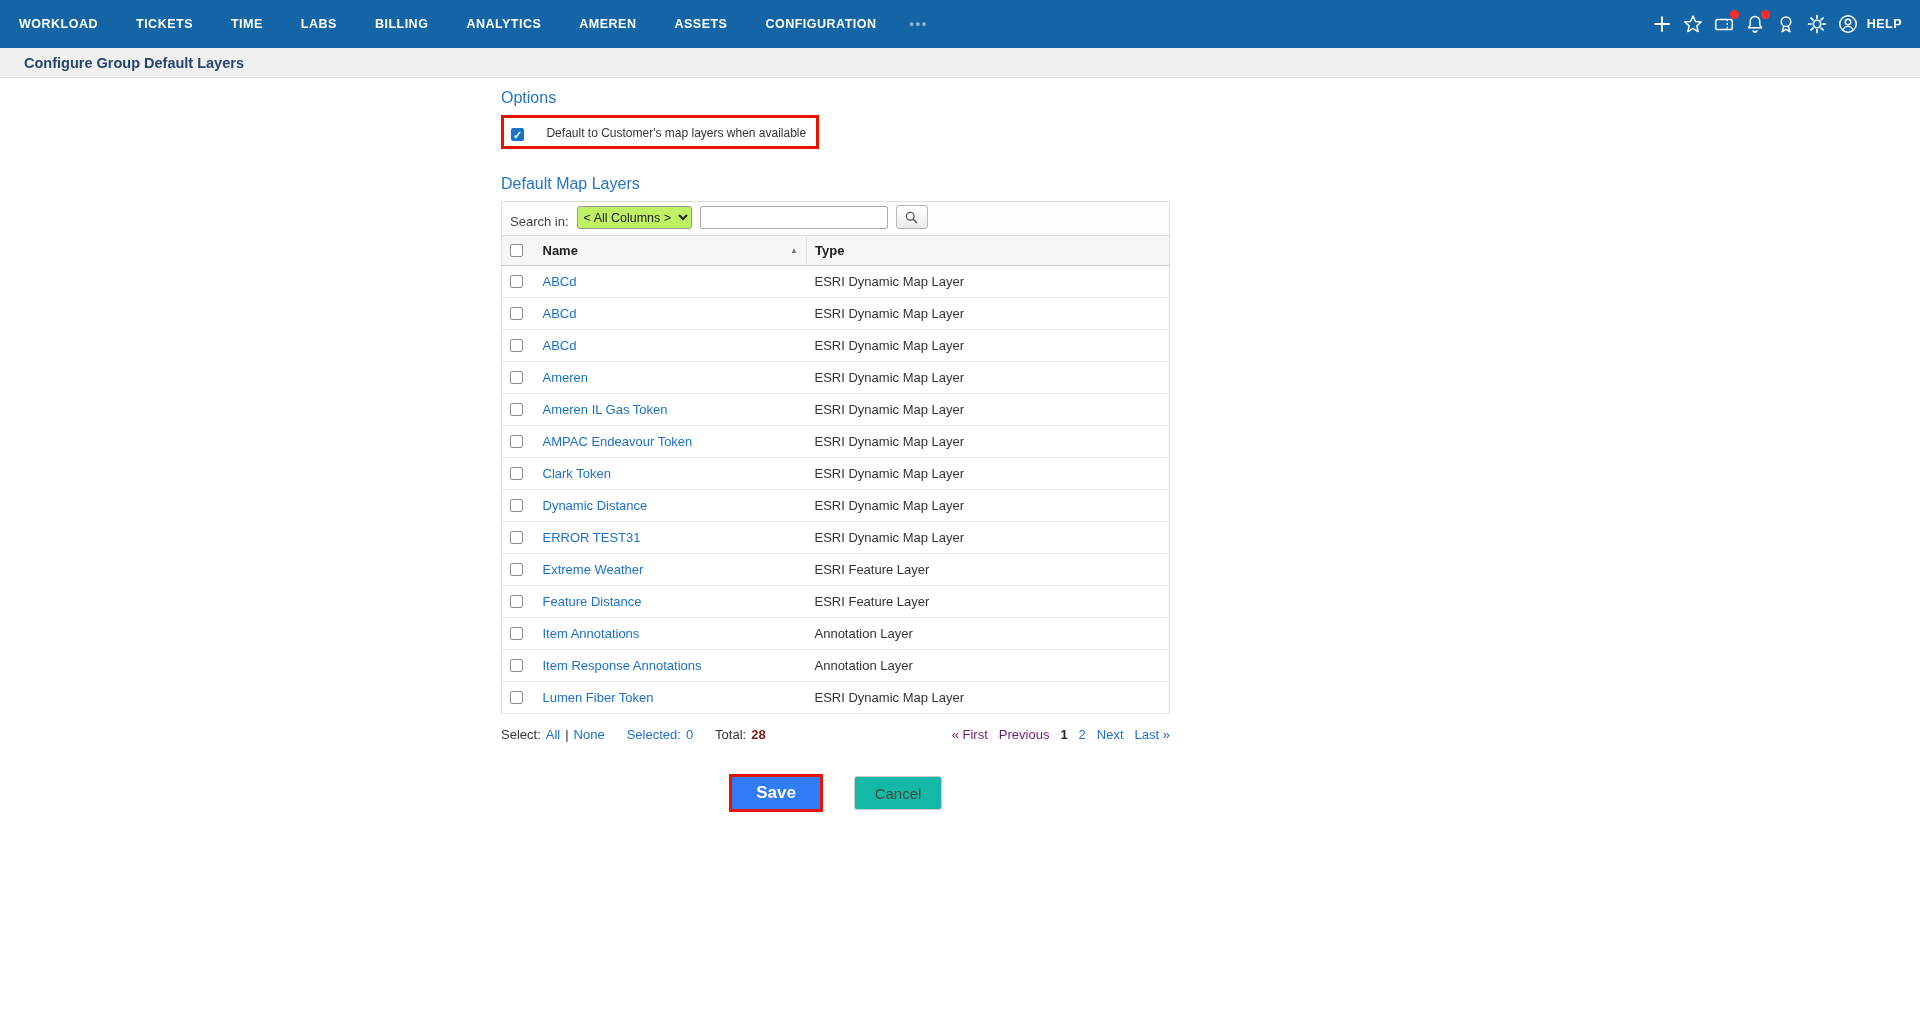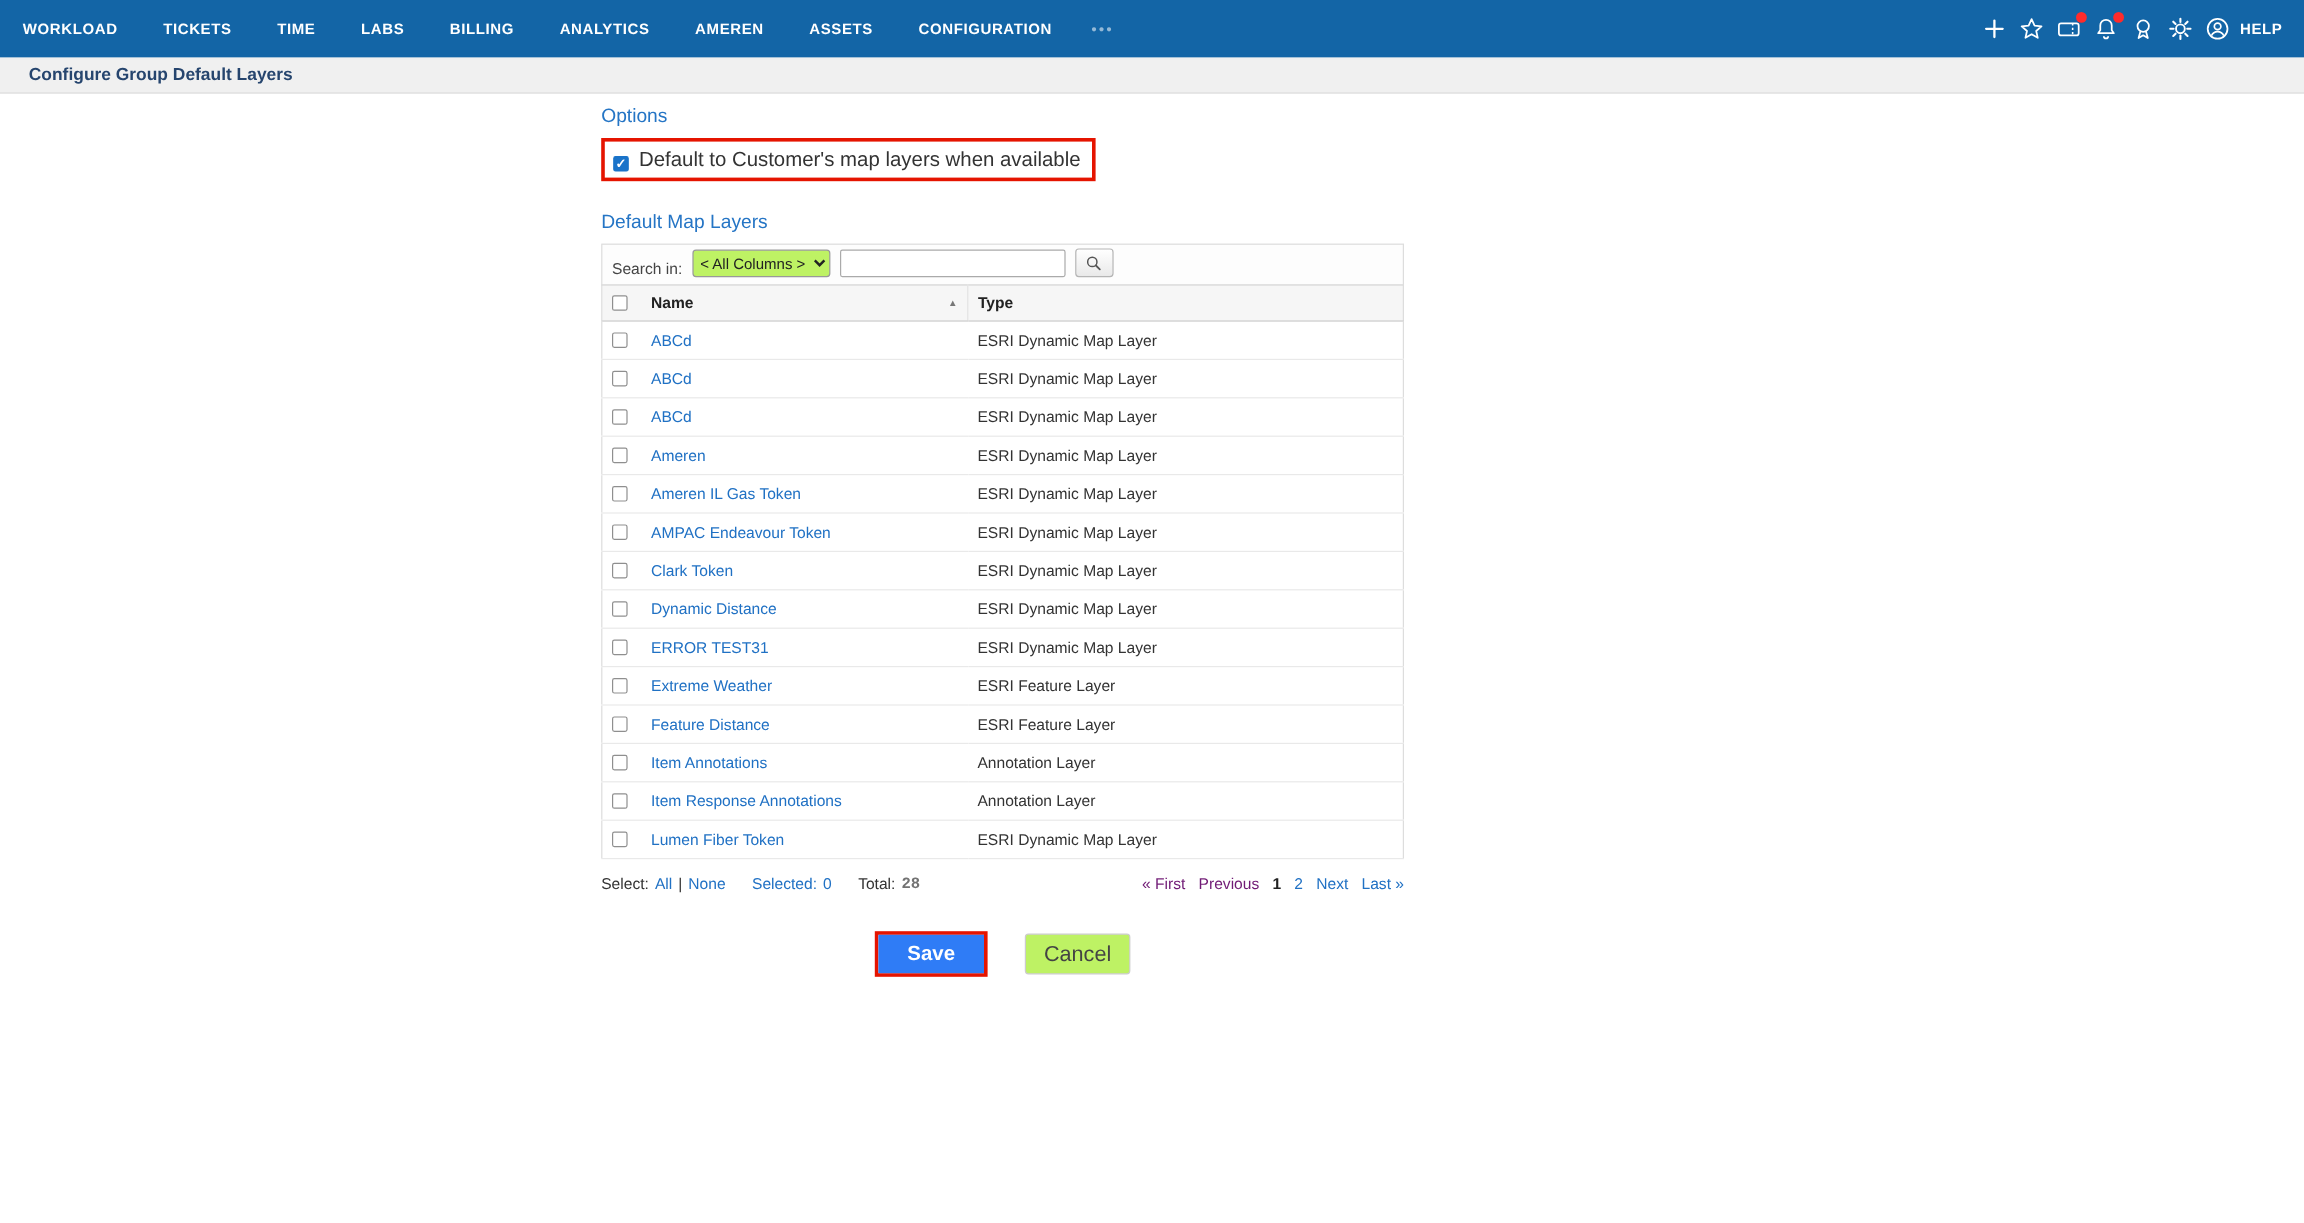--- a/index.html
+++ b/index.html
@@ -39,21 +39,21 @@
 
   .annotation-box {
     display: inline-block; border: 3px solid #e51400; padding: 5px 10px 5px 7px; margin-bottom: 12px;
   }
   .cb {
     display: inline-block; width: 13px; height: 13px; background: #fff;
     border: 1px solid #8f8f8f; border-radius: 2px; vertical-align: -2px; cursor: pointer;
     font-size: 11px; line-height: 12px; text-align: center; color: transparent;
   }
   .cb.checked { background: #1a73c9; border-color: #1a73c9; color: #ffffff; font-weight: bold; }
-  .cb-label { font-size: 17px; color: #333; margin-left: 4px; cursor: default; }
+  .cb-label { font-size: 12px; color: #333; margin-left: 18px; cursor: default; }
 
   .layers-section { margin-top: 14px; }
 
   
   .search-panel {
     border: 1px solid #dddddd; background: #fdfdfd;
     display: flex; align-items: flex-end; gap: 8px; padding: 6px 8px; height: 35px;
   }
   .search-label { font-size: 13px; color: #444; }
   .search-select {
@@ -79,36 +79,36 @@
   table.layers td { padding: 8px 8px; border-bottom: 1px solid #e9e9e9; height: 31px; }
   .col-cb { width: 33px; }
   .col-name { width: 272px; }
   a.link { color: #2071c4; text-decoration: none; cursor: pointer; }
 
   
   .table-footer { display: flex; justify-content: space-between; align-items: center; margin-top: 13px; font-size: 13px; color: #333; }
   .footer-left { display: flex; align-items: center; gap: 5px; }
   .footer-left .spacer { width: 12px; }
   .sel-blue { color: #2071c4; }
-  .total-count { font-weight: bold; color: #737373; font-family: Liberation Mono, monospace; }
+  .total-count { font-weight: bold; color: #7f1d1d; }
   .pagination { display: flex; align-items: center; gap: 11px; font-size: 13px; }
   .pg-disabled { color: #701a75; cursor: default; }
   .pg-current { color: #222; font-weight: bold; }
   .pg-link { color: #2071c4; text-decoration: none; cursor: pointer; }
 
   
   .actions { display: flex; justify-content: center; align-items: center; gap: 31px; margin-top: 32px; }
   .save-annotation { border: 3px solid #e51400; display: inline-block; }
   .btn-save {
     width: 88px; height: 32px; background: #2f7cf6; color: #ffffff; border: none;
     font-size: 17px; font-weight: bold; font-family: "Liberation Sans", sans-serif; cursor: pointer;
   }
   .btn-cancel {
-    width: 88px; height: 34px; background: #bef264; color: #444; border: 1px solid #cccccc;
-    border-radius: 3px; font-size: 18px; font-family: "Liberation Sans", sans-serif; cursor: pointer;
+    width: 88px; height: 34px; background: #14b8a6; color: #444; border: 1px solid #cccccc;
+    border-radius: 3px; font-size: 15px; font-family: "Liberation Sans", sans-serif; cursor: pointer;
   }
 </style>
 </head>
 <body>
 
 <header class="topnav">
   <nav class="nav-items">
 
   <a class="nav-item">WORKLOAD</a>
       <a class="nav-item">TICKETS</a>

